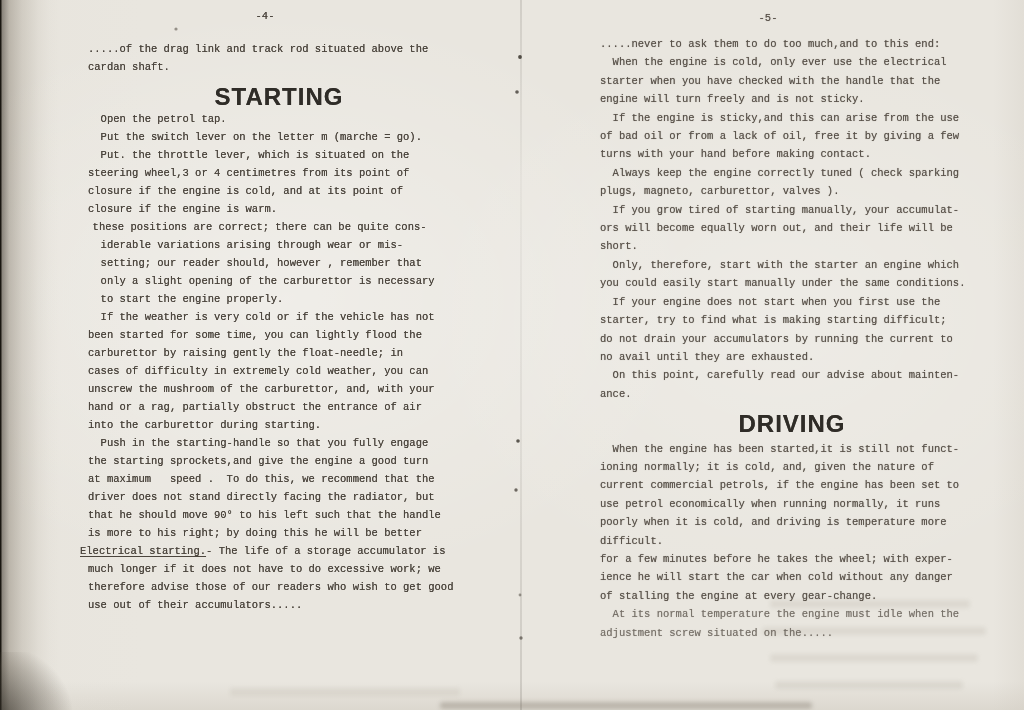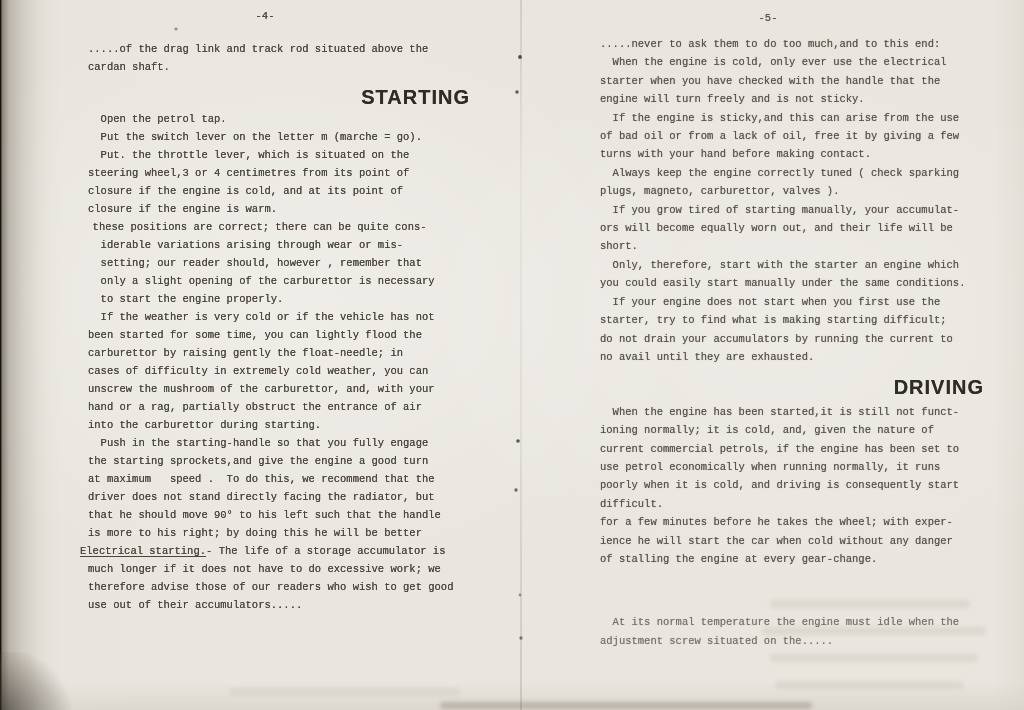--- a/index.html
+++ b/index.html
@@ -68,26 +68,26 @@
   }
   .page-num{
     position:absolute;width:44px;text-align:center;
     font-family:"Liberation Mono","DejaVu Sans Mono",monospace;font-size:10.5px;
   }
   .num-left{left:243px;top:10px;color:#4b453d;text-shadow:0 0 0.5px rgba(75,69,61,0.9);}
   .num-right{left:746px;top:12px;color:#585149;text-shadow:0 0 0.7px rgba(88,81,73,0.7);}
   .line{white-space:pre;}
   .para{margin:0;}
   .hang > .line:first-child{margin-left:-8px;}
-  .fade{opacity:0.78;margin-top:45px;}
+  .fade{opacity:0.78;}
   .u{text-decoration:underline;text-underline-offset:2px;}
   .heading{
     font-family:"Liberation Sans","DejaVu Sans",sans-serif;
-    font-weight:bold;font-size:20px;letter-spacing:1px;
-    text-align:right;color:#2f2c27;text-shadow:0 0 0.6px rgba(47,44,39,0.8);
+    font-weight:bold;font-size:24px;letter-spacing:1px;
+    text-align:center;color:#2f2c27;text-shadow:0 0 0.6px rgba(47,44,39,0.8);
     margin:12px 0 4px 0;
   }
   .page-right .heading{margin:12px 0 6px 0;}
 </style>
 </head>
 <body>
 
 <div class="scan">
 
   <div class="edge"></div>
@@ -184,27 +184,31 @@
         <div class="para">
           <div class="line">  Only, therefore, start with the starter an engine which</div>
           <div class="line">you could easily start manually under the same conditions.</div>
         </div>
         <div class="para">
           <div class="line">  If your engine does not start when you first use the</div>
           <div class="line">starter, try to find what is making starting difficult;</div>
           <div class="line">do not drain your accumulators by running the current to</div>
           <div class="line">no avail until they are exhausted.</div>
         </div>
+        <div class="para">
+          <div class="line">  On this point, carefully read our advise about mainten-</div>
+          <div class="line">ance.</div>
+        </div>
         <div class="heading">DRIVING</div>
         <div class="para">
           <div class="line">  When the engine has been started,it is still not funct-</div>
           <div class="line">ioning normally; it is cold, and, given the nature of</div>
           <div class="line">current commercial petrols, if the engine has been set to</div>
           <div class="line">use petrol economically when running normally, it runs</div>
-          <div class="line">poorly when it is cold, and driving is consequently start</div>
+          <div class="line">poorly when it is cold, and driving is temperature more</div>
           <div class="line">difficult.</div>
         </div>
         <div class="para">
           <div class="line">for a few minutes before he takes the wheel; with exper-</div>
           <div class="line">ience he will start the car when cold without any danger</div>
           <div class="line">of stalling the engine at every gear-change.</div>
         </div>
         <div class="para fade">
           <div class="line">  At its normal temperature the engine must idle when the</div>
           <div class="line">adjustment screw situated on the.....</div>

